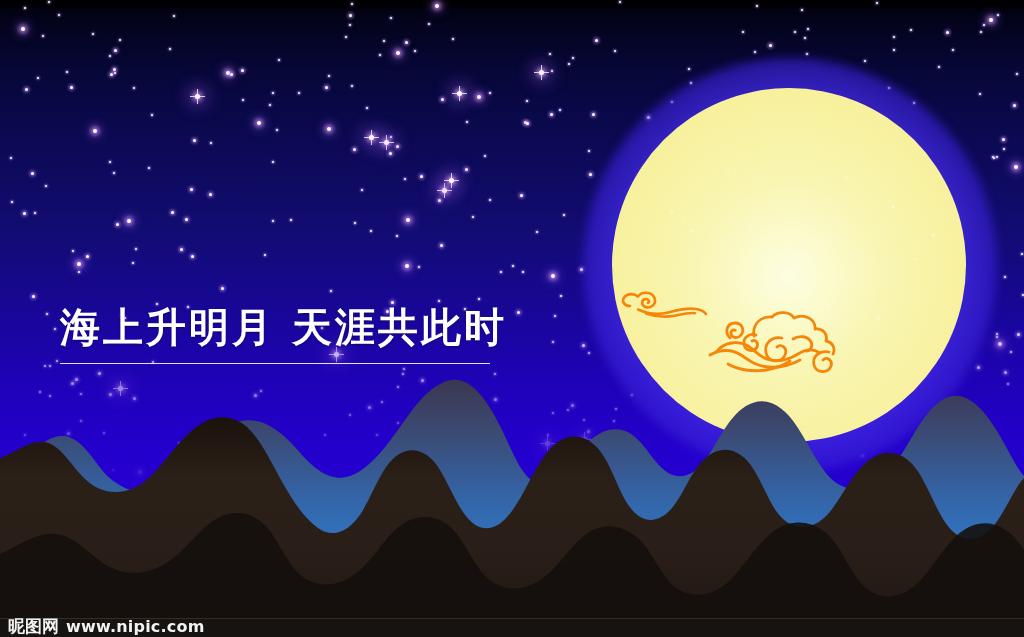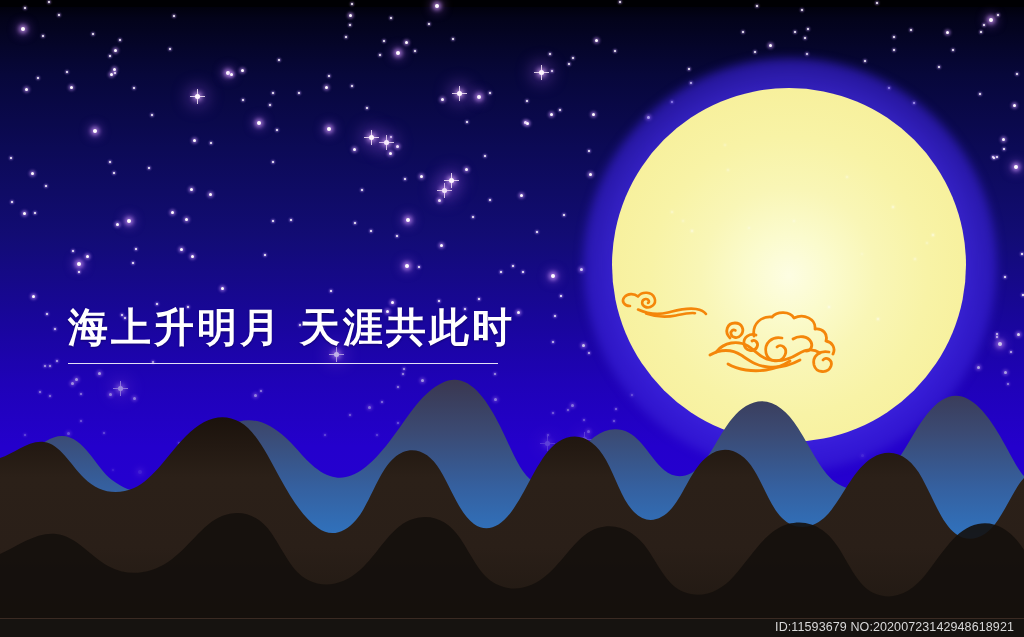--- a/index.html
+++ b/index.html
@@ -94,21 +94,21 @@
     background:rgba(255,255,255,.85);
     box-shadow:0 0 2px 1px rgba(255,255,255,.5);
   }
 
   
   .cloud { position:absolute; }
   .cloud svg { display:block; overflow:visible; }
 
   
   .title-block {
-    position:absolute; left:68px; top:303px; width:430px;
+    position:absolute; left:60px; top:303px; width:430px;
     text-align:left;
   }
   .title-cn {
     font-family:"DejaVu Serif", serif;
     font-weight:700;
     font-size:40px;
     letter-spacing:3px;
     color:#ffffff;
     line-height:1.22;
     white-space:nowrap;
@@ -583,16 +583,19 @@
         C852,252 860,270 876,276
         C894,283 912,274 926,256
         C942,236 956,210 978,206
         C998,202 1014,216 1024,232
         L1024,300 L0,300 Z"></path>
     </svg>
   </div>
 
   <div class="footer">
     <div class="footer-hairline"></div>
-    <div class="wm-right">ID:11593679 NO:20200723142948618921</div>
+    <div class="wm-left">
+      <span class="wm-cn">昵图网</span>
+      <span class="wm-url">www.nipic.com</span>
+    </div>
   </div>
 
 </div>
 
 </body></html>

